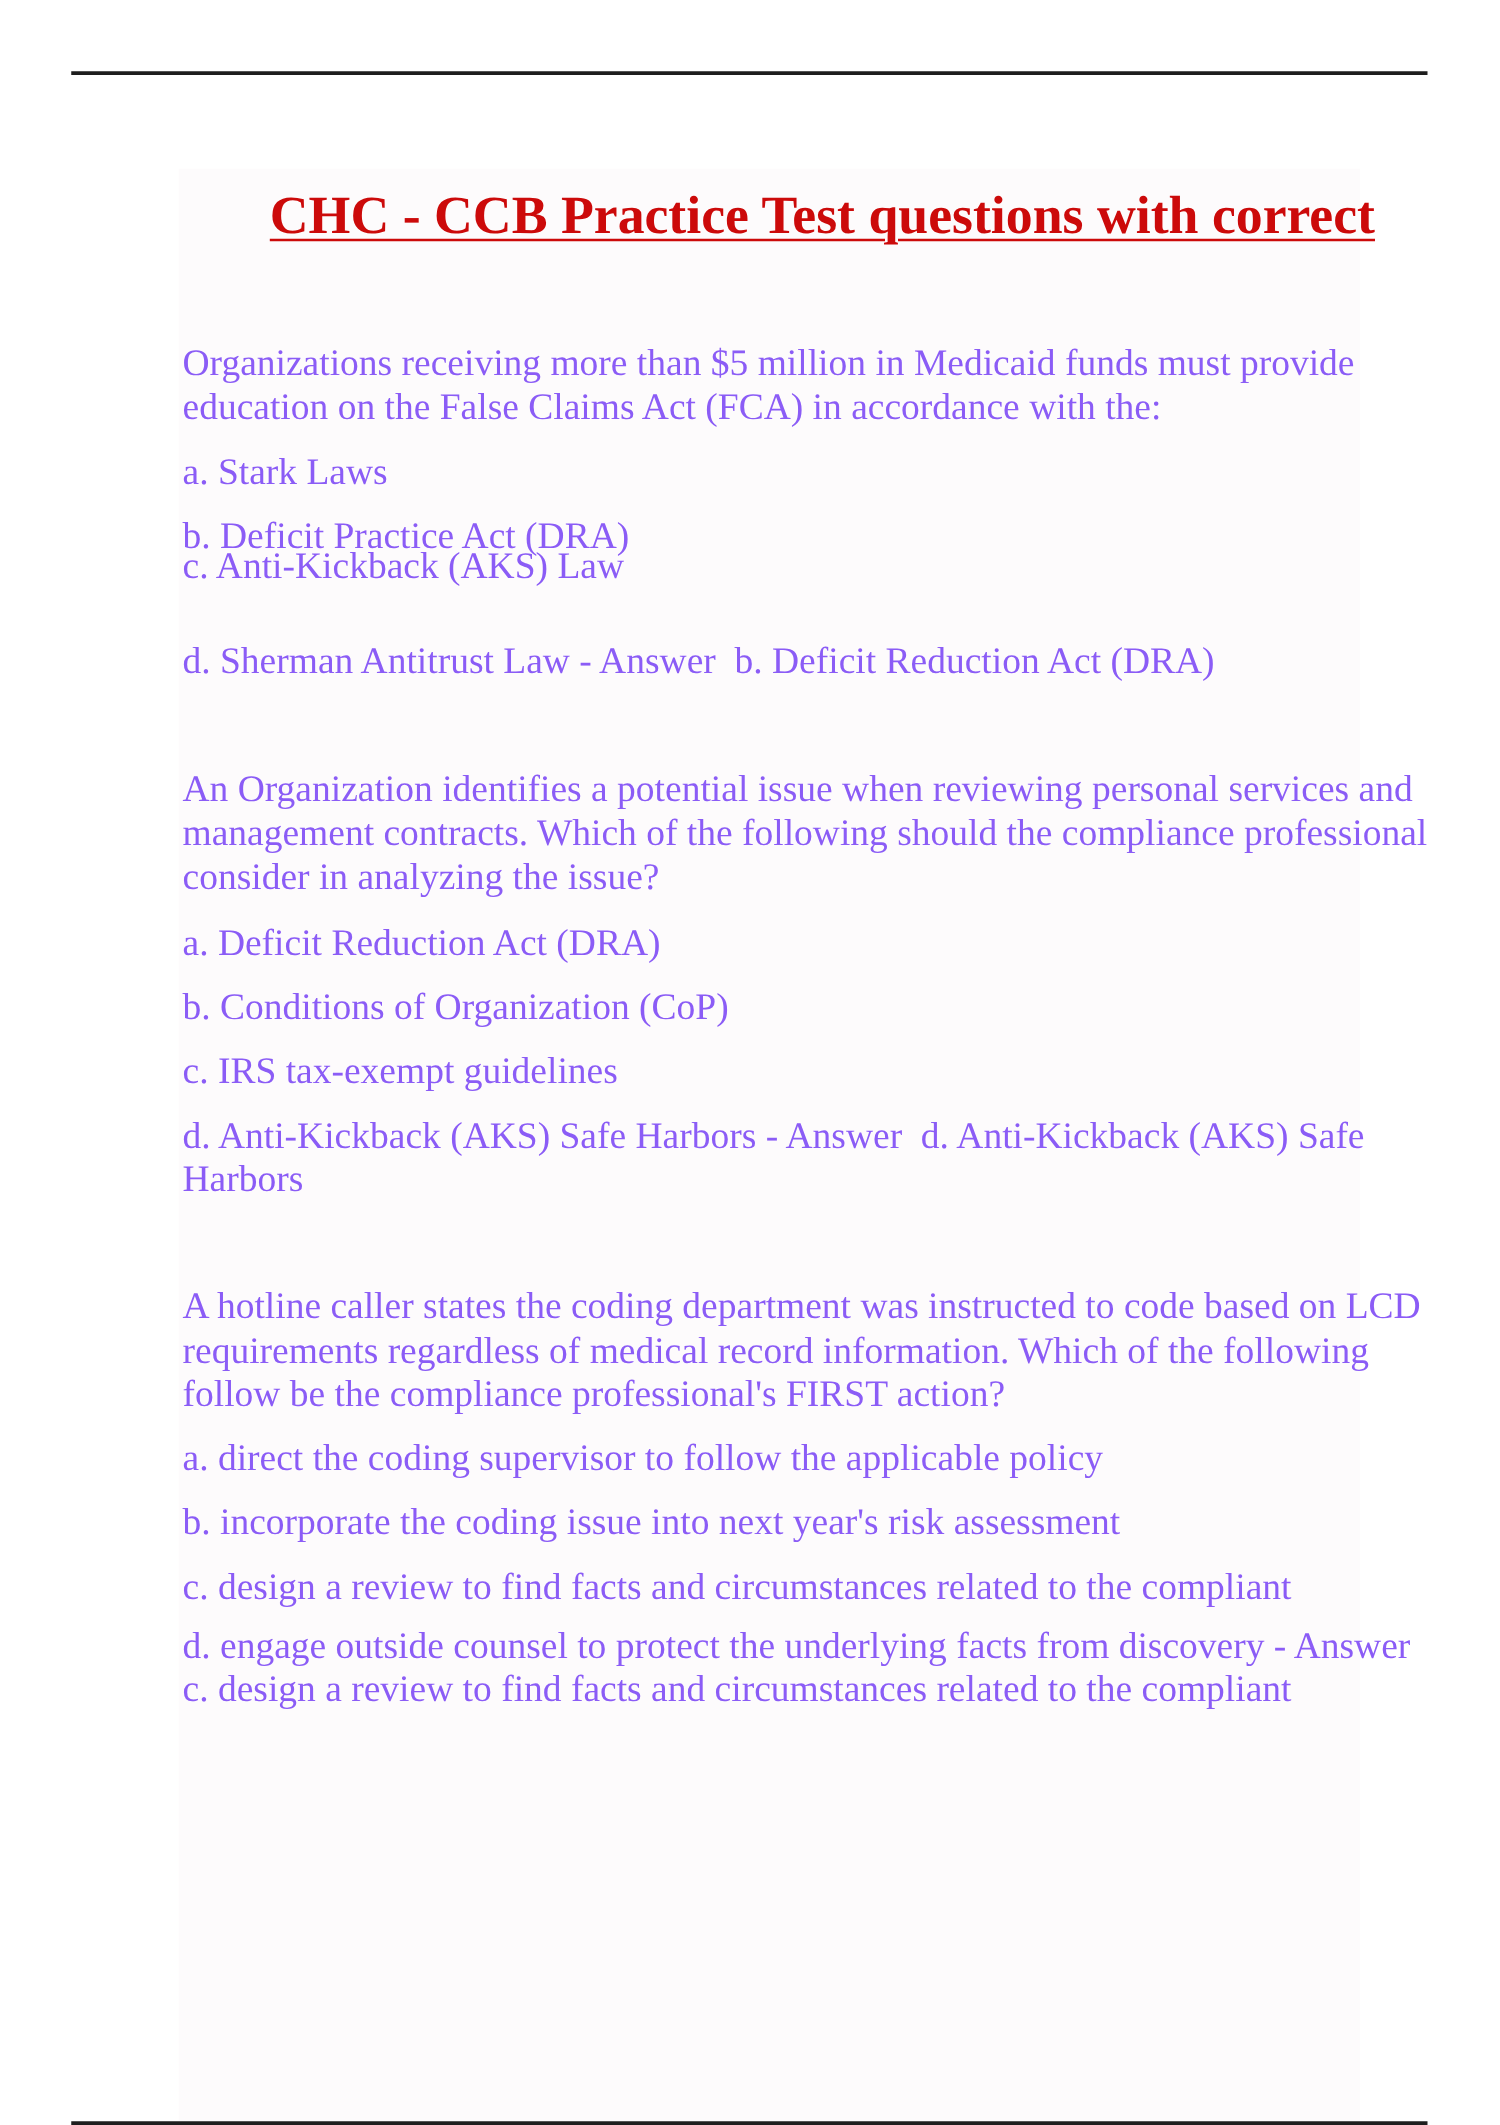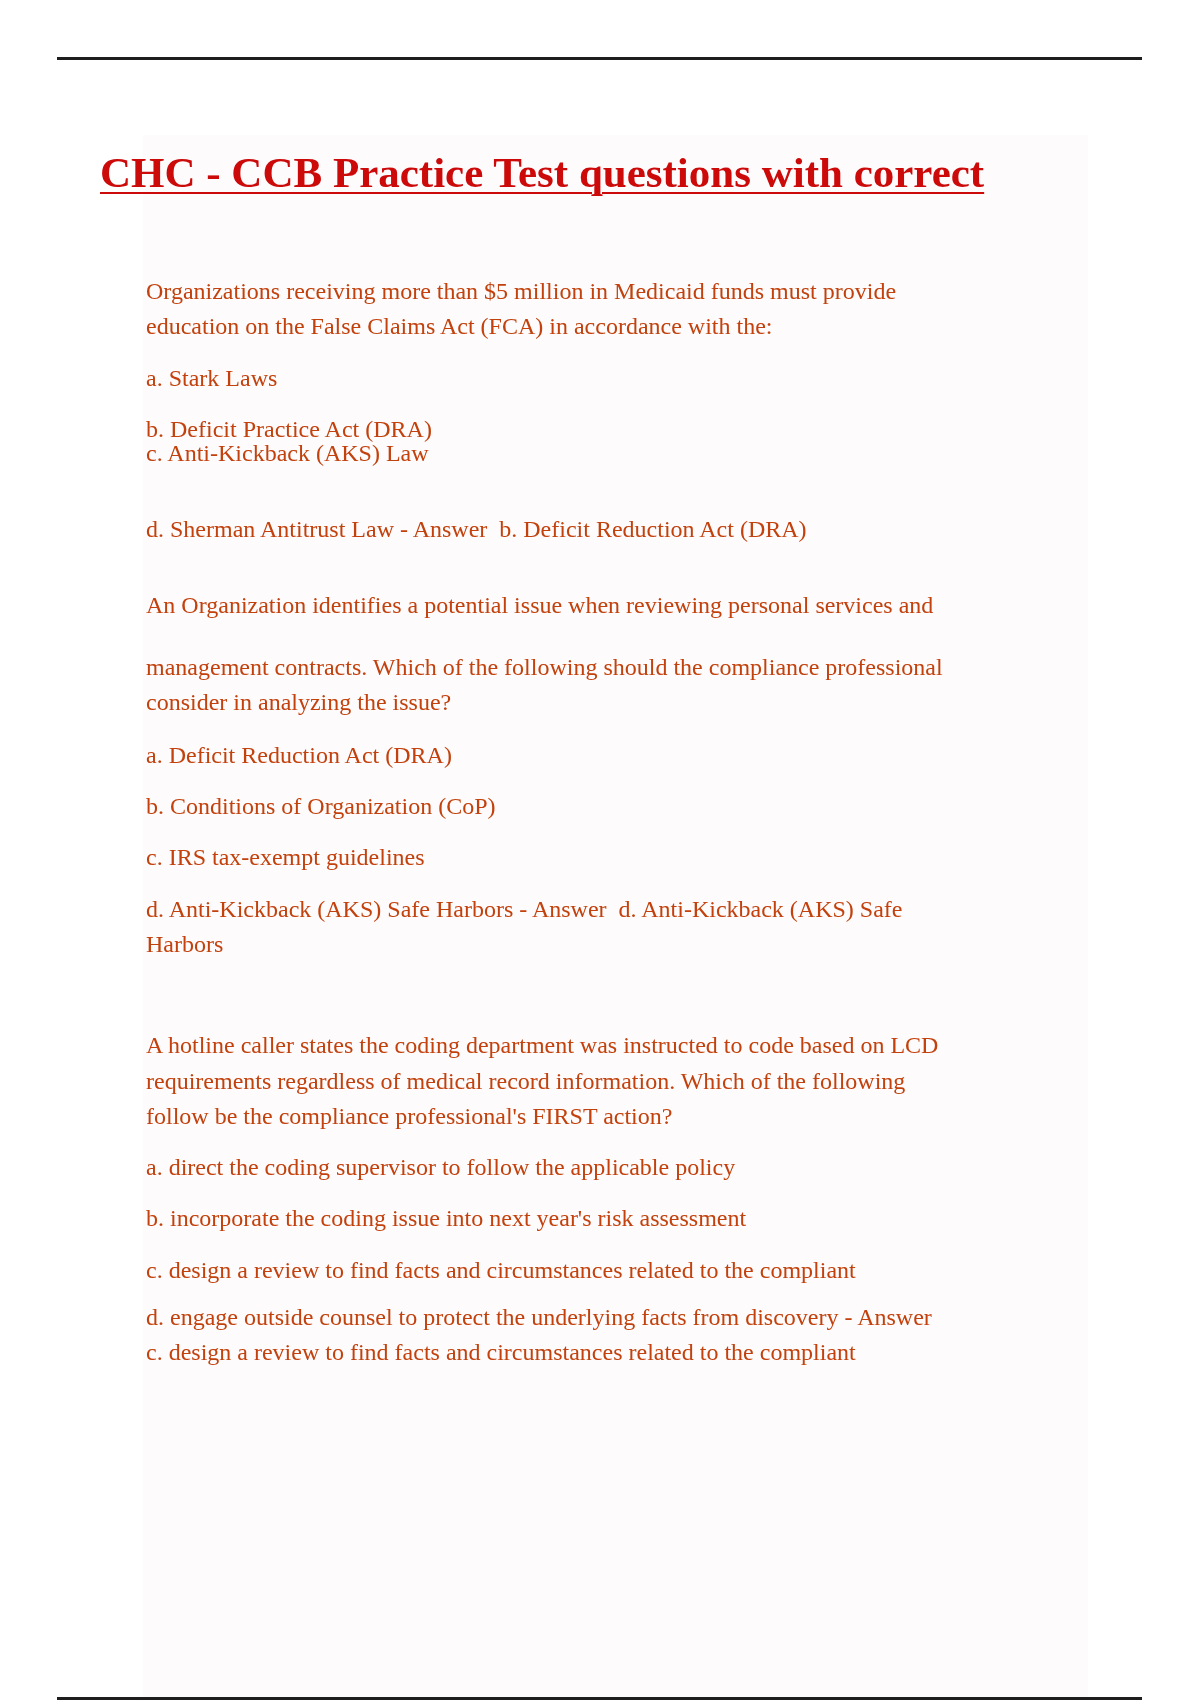--- a/index.html
+++ b/index.html
@@ -28,37 +28,37 @@
       left: 143px;
       top: 135px;
       width: 945px;
       height: 1562px;
       background: #fdfbfc;
     }
     .title {
       position: absolute;
       left: 100px;
       width: 1000px;
-      text-align: left;
+      text-align: right;
       color: #cc0a0a;
       font-weight: bold;
       font-size: 43px;
       line-height: 56px;
       text-decoration: underline;
       text-decoration-thickness: 2px;
       text-underline-offset: 5px;
       top: 145px;
     }
     .title span { display: block; }
     .line {
       position: absolute;
       left: 146px;
-      font-size: 24px;
+      font-size: 30px;
       line-height: 30px;
-      color: #c2410c;
+      color: #8b5cf6;
       white-space: pre;
     }
   </style>
 </head>
 <body>
 
 <div class="rule top"></div>
 <div class="panel"></div>
 
 <h1 class="title" style="margin:0;">
@@ -68,21 +68,21 @@
 <div>
   <div class="line" style="top:276px">Organizations receiving more than $5 million in Medicaid funds must provide</div>
   <div class="line" style="top:311px">education on the False Claims Act (FCA) in accordance with the:</div>
   <div class="line" style="top:363px">a. Stark Laws</div>
   <div class="line" style="top:414px">b. Deficit Practice Act (DRA)</div>
   <div class="line" style="top:438px">c. Anti-Kickback (AKS) Law</div>
   <div class="line" style="top:514px">d. Sherman Antitrust Law - Answer  b. Deficit Reduction Act (DRA)</div>
 </div>
 
 <div>
-  <div class="line" style="top:590px">An Organization identifies a potential issue when reviewing personal services and</div>
+  <div class="line" style="top:617px">An Organization identifies a potential issue when reviewing personal services and</div>
   <div class="line" style="top:652px">management contracts. Which of the following should the compliance professional</div>
   <div class="line" style="top:687px">consider in analyzing the issue?</div>
   <div class="line" style="top:740px">a. Deficit Reduction Act (DRA)</div>
   <div class="line" style="top:791px">b. Conditions of Organization (CoP)</div>
   <div class="line" style="top:842px">c. IRS tax-exempt guidelines</div>
   <div class="line" style="top:894px">d. Anti-Kickback (AKS) Safe Harbors - Answer  d. Anti-Kickback (AKS) Safe</div>
   <div class="line" style="top:929px">Harbors</div>
 </div>
 
 <div>

